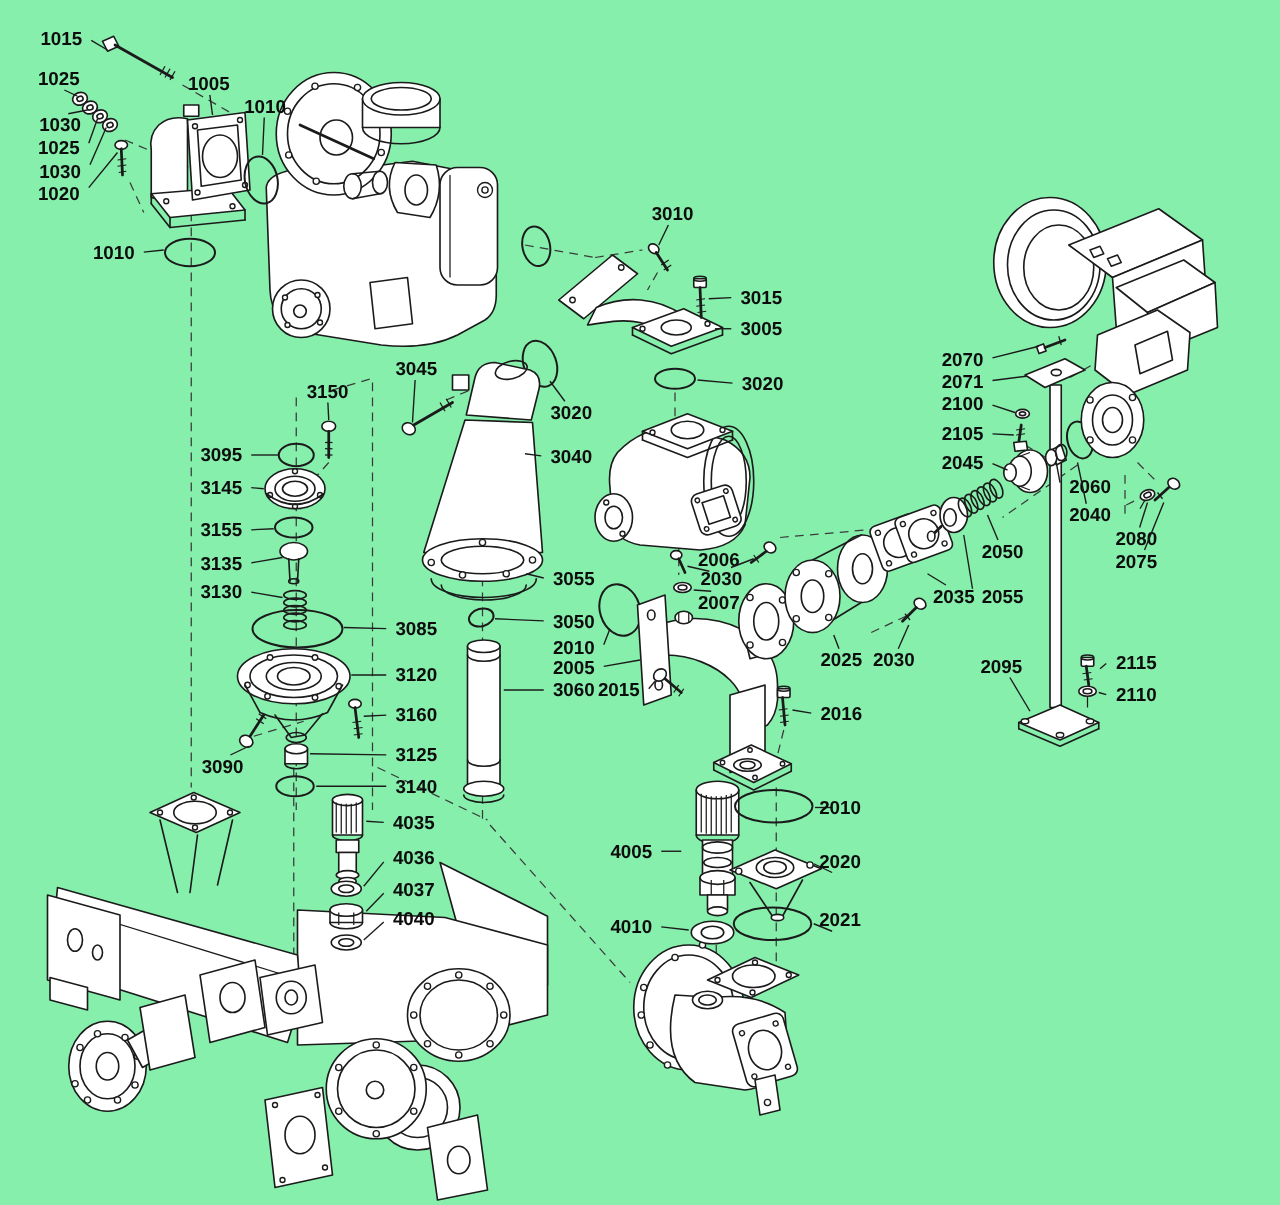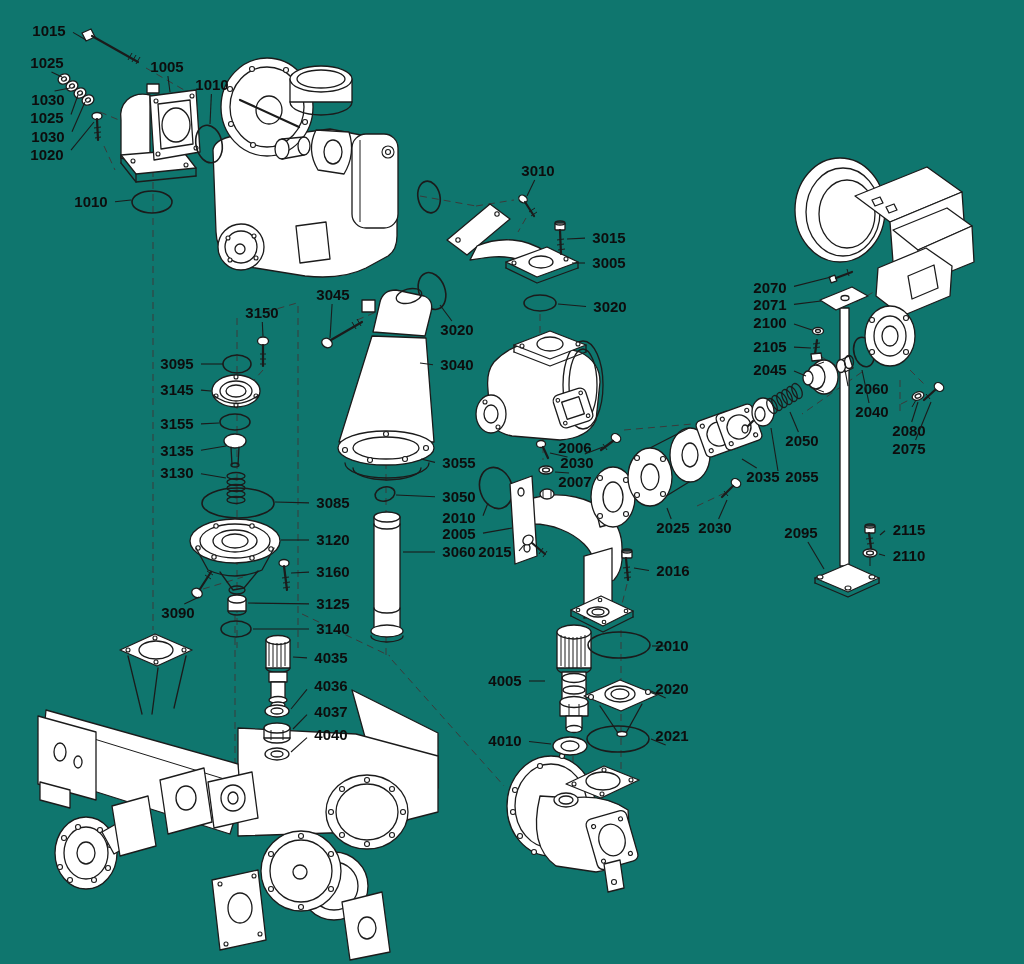--- a/index.html
+++ b/index.html
@@ -1,16 +1,16 @@
 <!DOCTYPE html>
 <html><head>
 <meta charset="utf-8">
 <style>
   html,body{margin:0;padding:0;background:#ffffff;}
-  #stage{position:relative;width:1024px;height:964px;background:#0f766e;overflow:hidden;}
+  #stage{position:relative;width:1024px;height:964px;background:#86efac;overflow:hidden;}
   svg{display:block;}
   .wh{fill:#ffffff;stroke:#1b1b1b;stroke-width:1.3;stroke-linejoin:round;stroke-linecap:round;}
   .ln{fill:none;stroke:#1b1b1b;stroke-width:1.3;stroke-linejoin:round;stroke-linecap:round;}
   .th{fill:none;stroke:#1b1b1b;stroke-width:1;}
   .bold{fill:none;stroke:#1b1b1b;stroke-width:2.2;stroke-linecap:round;}
   .dot{fill:#ffffff;stroke:#1b1b1b;stroke-width:1.1;}
   .ring{fill:none;stroke:#1b1b1b;stroke-width:1.6;}
   .dash{fill:none;stroke:#3a3a3a;stroke-width:1;stroke-dasharray:7 5;}
   text.callout{font-family:"Liberation Sans",sans-serif;font-weight:bold;font-size:15px;fill:#0d0d0d;text-anchor:middle;}
   line.leader{stroke:#1b1b1b;stroke-width:1.1;}

